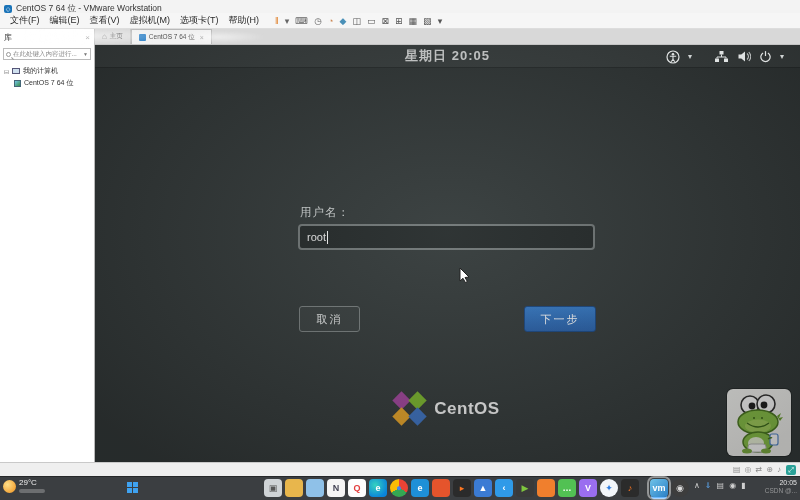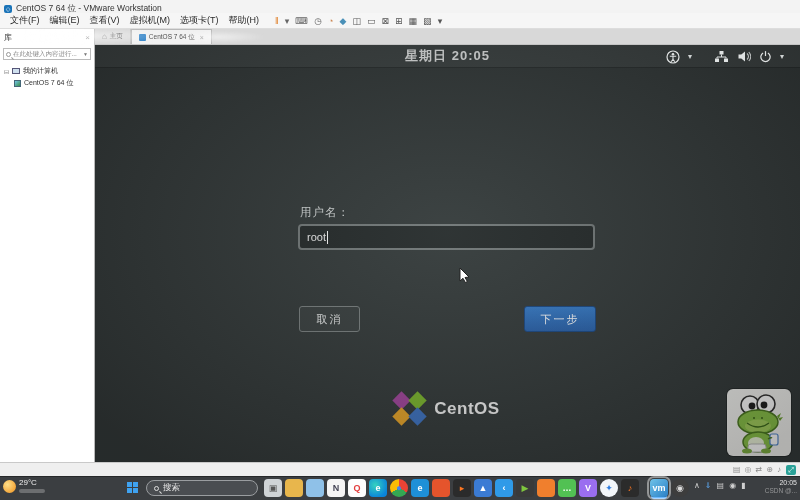--- a/index.html
+++ b/index.html
@@ -273,24 +273,20 @@
         <span class="wsub" style="display:block;"></span>
       </span>
     </div>
   </div>
   <div class="startbtn">
       <span></span>
       <span></span>
       <span></span>
       <span></span>
     </div>
-  <div class="searchpill">
-    <span class="lens"></span>
-    <span>搜索</span>
-  </div>
   <div class="appsrow">
       <div class="appico" style="background: rgb(207, 211, 214); color: rgb(85, 85, 85);">▣</div>
       <div class="appico" style="background: rgb(232, 182, 76); color: rgb(255, 255, 255);"></div>
       <div class="appico" style="background: rgb(143, 193, 232); color: rgb(255, 255, 255);"></div>
       <div class="appico" style="background: rgb(245, 245, 245); color: rgb(68, 68, 85);">N</div>
       <div class="appico" style="background: rgb(253, 253, 253); color: rgb(226, 59, 59);">Q</div>
       <div class="appico" style="background: radial-gradient(circle at 35% 35%, rgb(53, 210, 192), rgb(10, 132, 216) 75%); color: rgb(255, 255, 255);">e</div>
       <div class="appico" style="background: conic-gradient(rgb(234, 67, 53) 0deg, rgb(234, 67, 53) 33%, rgb(52, 168, 83) 33%, rgb(52, 168, 83) 66%, rgb(251, 188, 5) 66%, rgb(251, 188, 5) 100%); color: rgb(66, 133, 244); border-radius: 50%;">●</div>
       <div class="appico" style="background: rgb(30, 144, 216); color: rgb(255, 255, 255);">e</div>
       <div class="appico" style="background: rgb(229, 84, 44); color: rgb(255, 255, 255);"></div>

